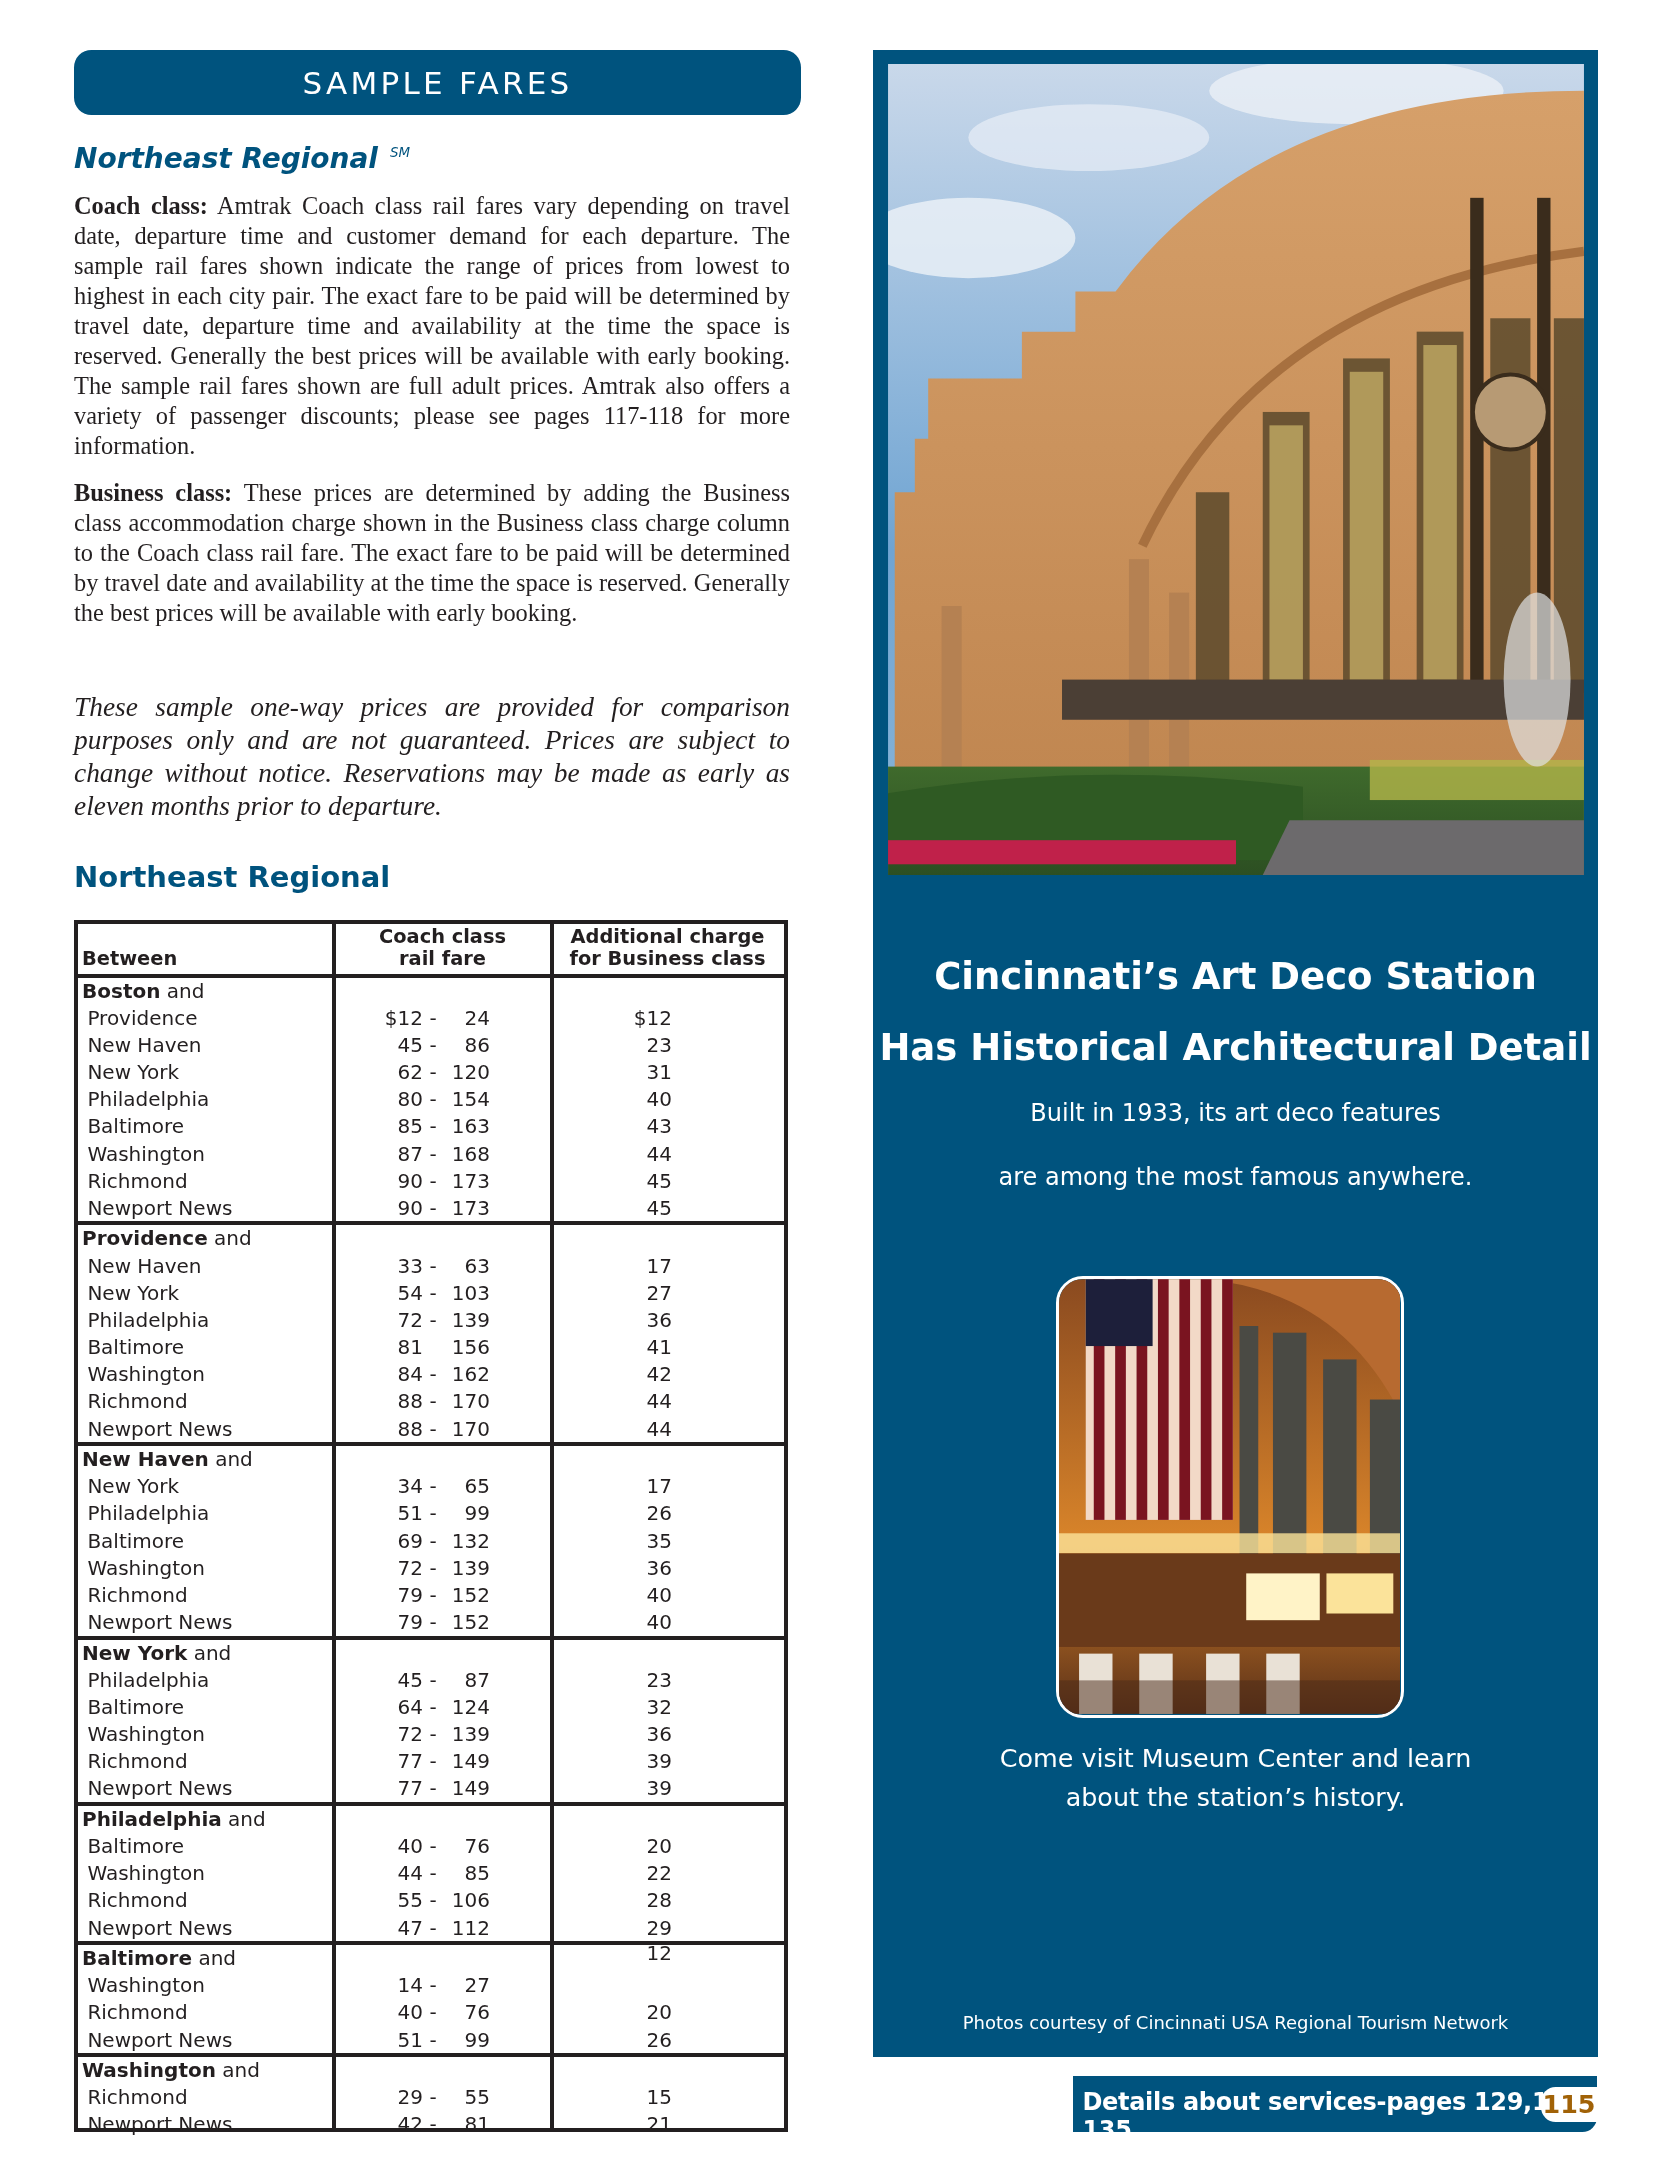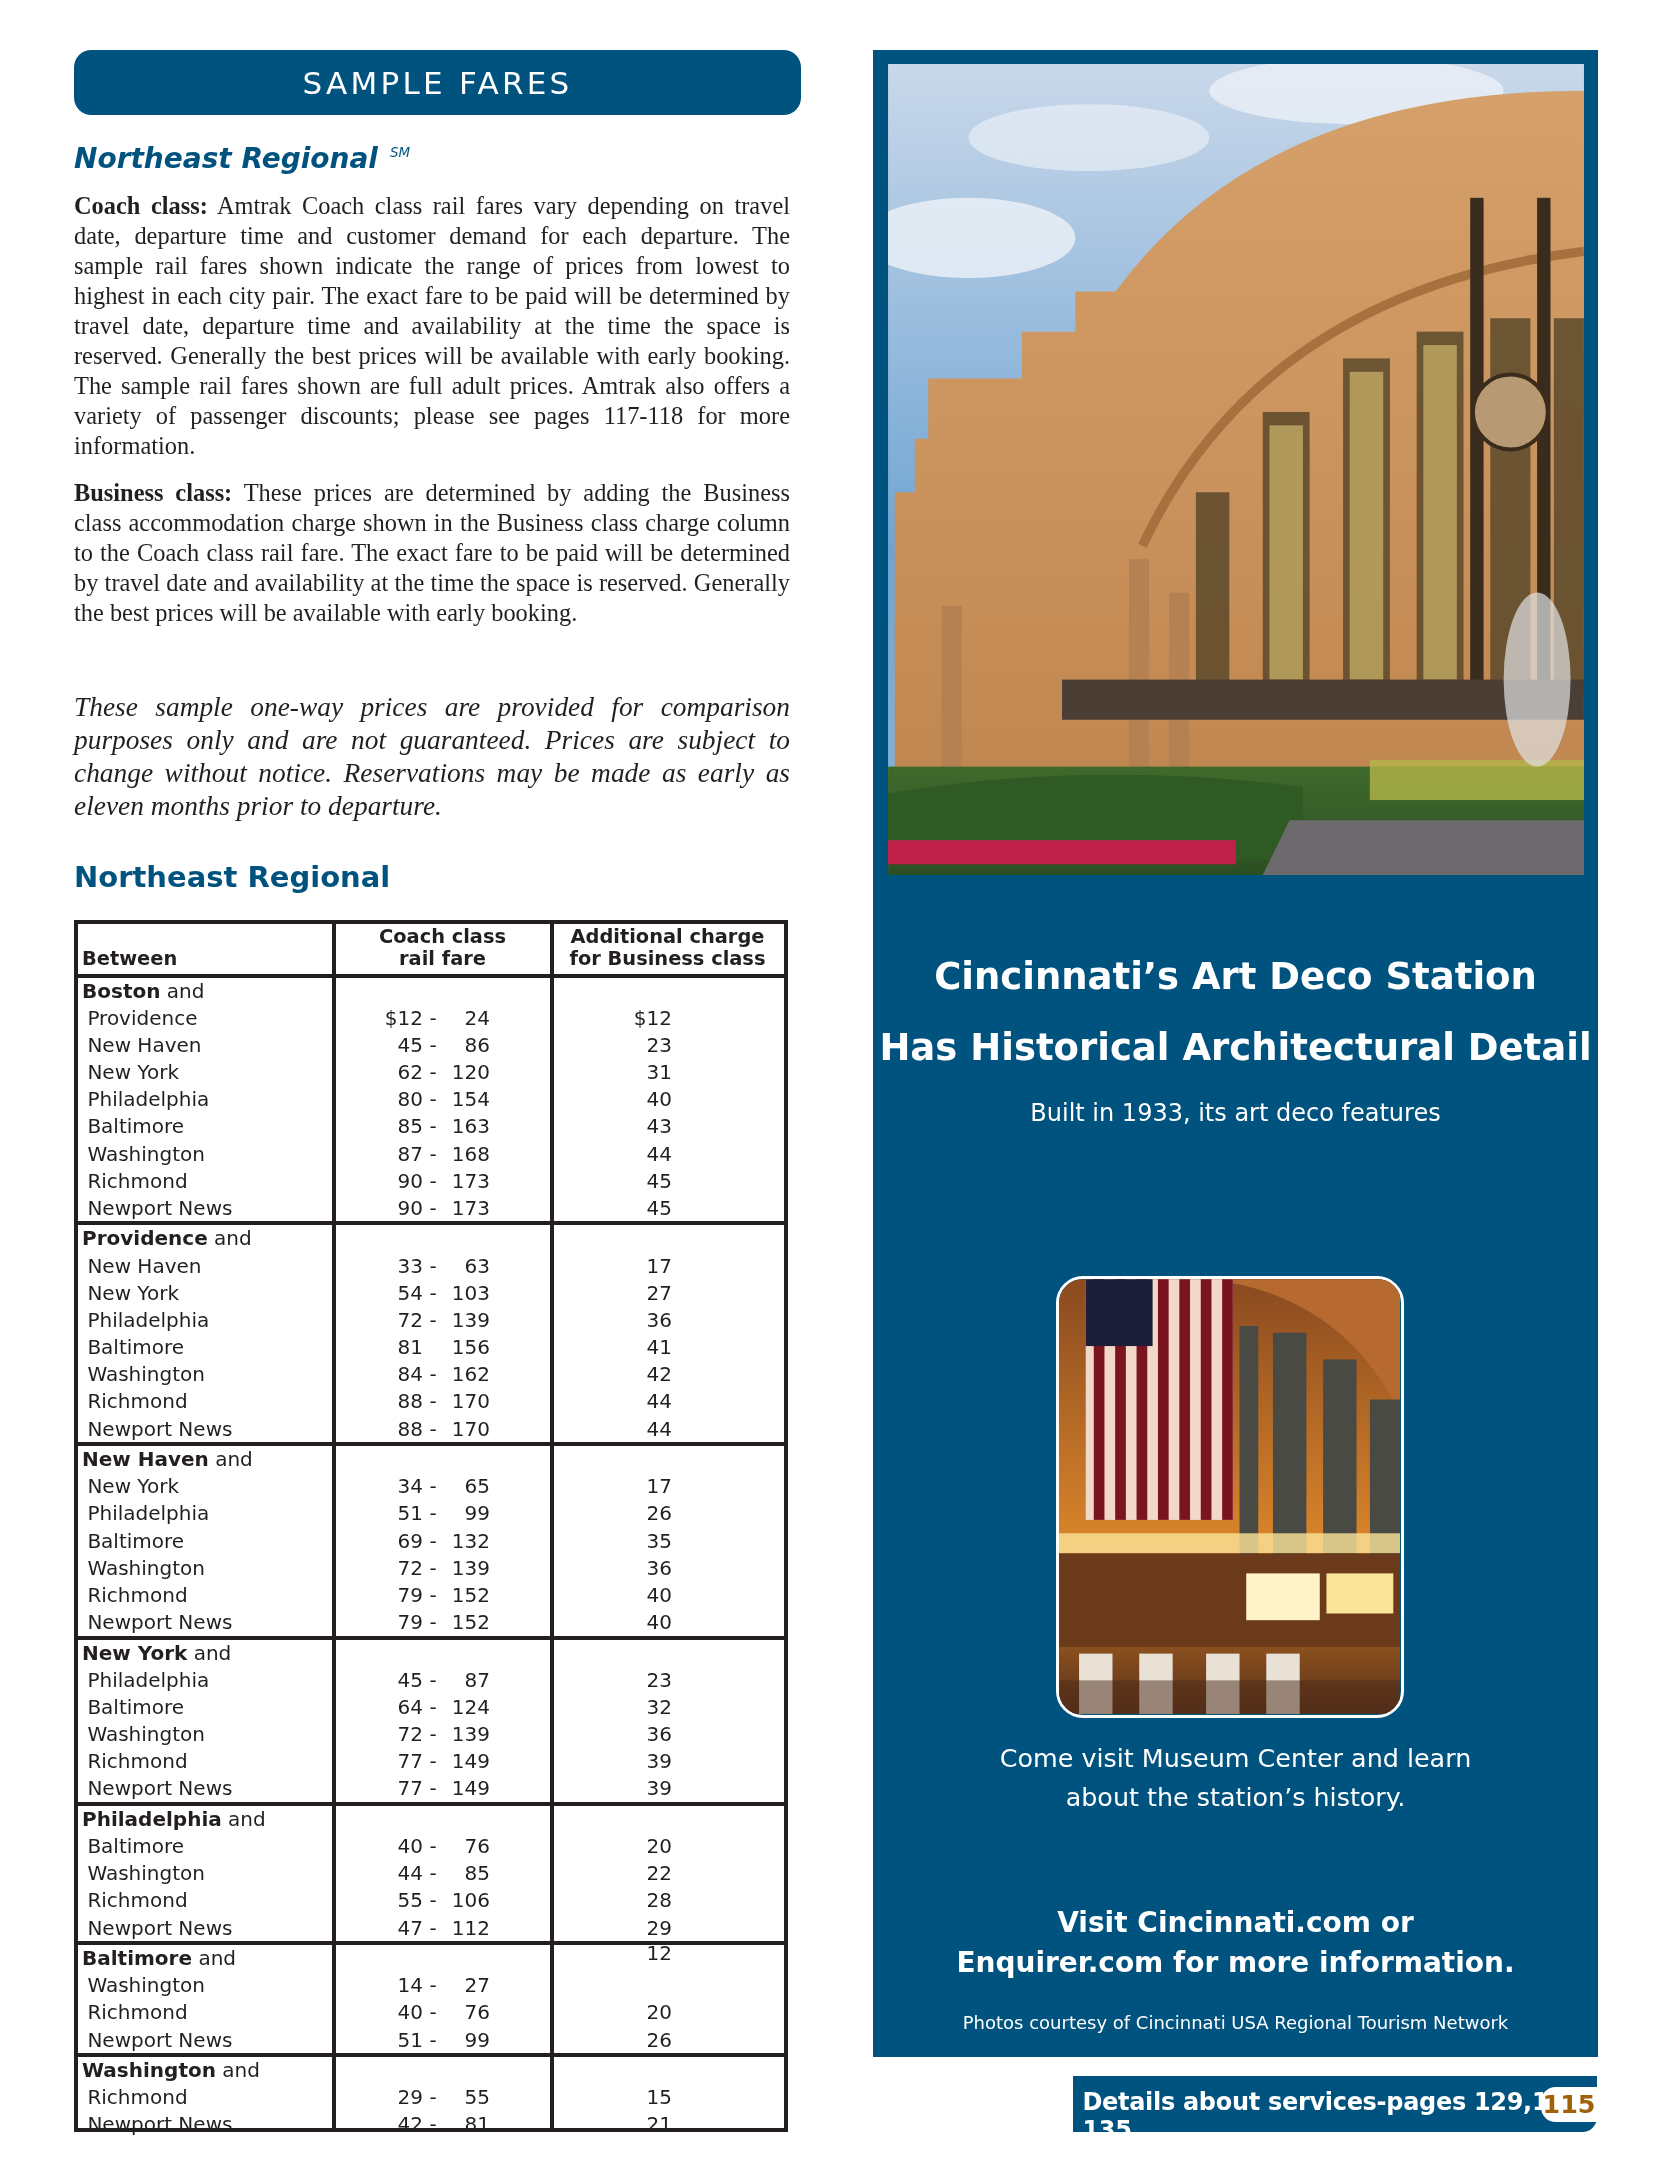--- a/index.html
+++ b/index.html
@@ -312,20 +312,21 @@
       <path d="M0 1090 Q300 1040 620 1080 L620 1190 L0 1190 Z" fill="#2f5a23"></path>
       <rect x="0" y="1160" width="520" height="36" fill="#c0214a"></rect>
       <path d="M600 1130 L1040 1130 L1040 1212 L560 1212 Z" fill="#6c6a6c"></path>
       <rect x="720" y="1040" width="320" height="60" fill="#b3b54a" opacity="0.8"></rect>
       <ellipse cx="970" cy="920" rx="50" ry="130" fill="#dfe2e4" opacity="0.7"></ellipse>
     </svg>
   </div>
   <div id="ph-t1" class="ptxt">Cincinnati’s Art Deco Station</div>
   <div id="ph-t2" class="ptxt">Has Historical Architectural Detail</div>
   <div id="ph-s1" class="ptxt">Built in 1933, its art deco features</div>
+  <div id="ph-s2" class="ptxt">are among the most famous anywhere.</div>
   <div id="photo2" class="abs">
     <svg width="341" height="435" viewBox="0 0 510 650">
       <defs>
         <linearGradient id="wall" x1="0" y1="0" x2="0" y2="1">
             <stop offset="0" stop-color="#8a4a20"></stop>
             <stop offset="0.6" stop-color="#d8842a"></stop>
             <stop offset="1" stop-color="#5a3018"></stop>
           </linearGradient>
       </defs>
       <rect width="510" height="650" fill="url(#wall)"></rect>
@@ -355,24 +356,20 @@
         <rect x="220" y="560" width="50" height="90"></rect>
         <rect x="310" y="560" width="50" height="90"></rect>
       </g>
       <rect x="0" y="600" width="510" height="50" fill="#4a2a18" opacity="0.5"></rect>
     </svg>
   </div>
   <div id="ph-c1" class="ptxt">
       <div>Come visit Museum Center and learn</div>
       <div>about the station’s history.</div>
     </div>
-  <div id="ph-v1" class="ptxt">
-      <div>Visit Cincinnati.com or</div>
-      <div>Enquirer.com for more information.</div>
-    </div>
   <div id="ph-cr" class="ptxt">Photos courtesy of Cincinnati USA Regional Tourism Network</div>
 </div>
 
 <div id="foot" class="abs">
   <span id="foot-txt">Details about services-pages 129,132-135</span>
   <span id="foot-pg">115</span>
 </div>
 
 
 </body></html>

